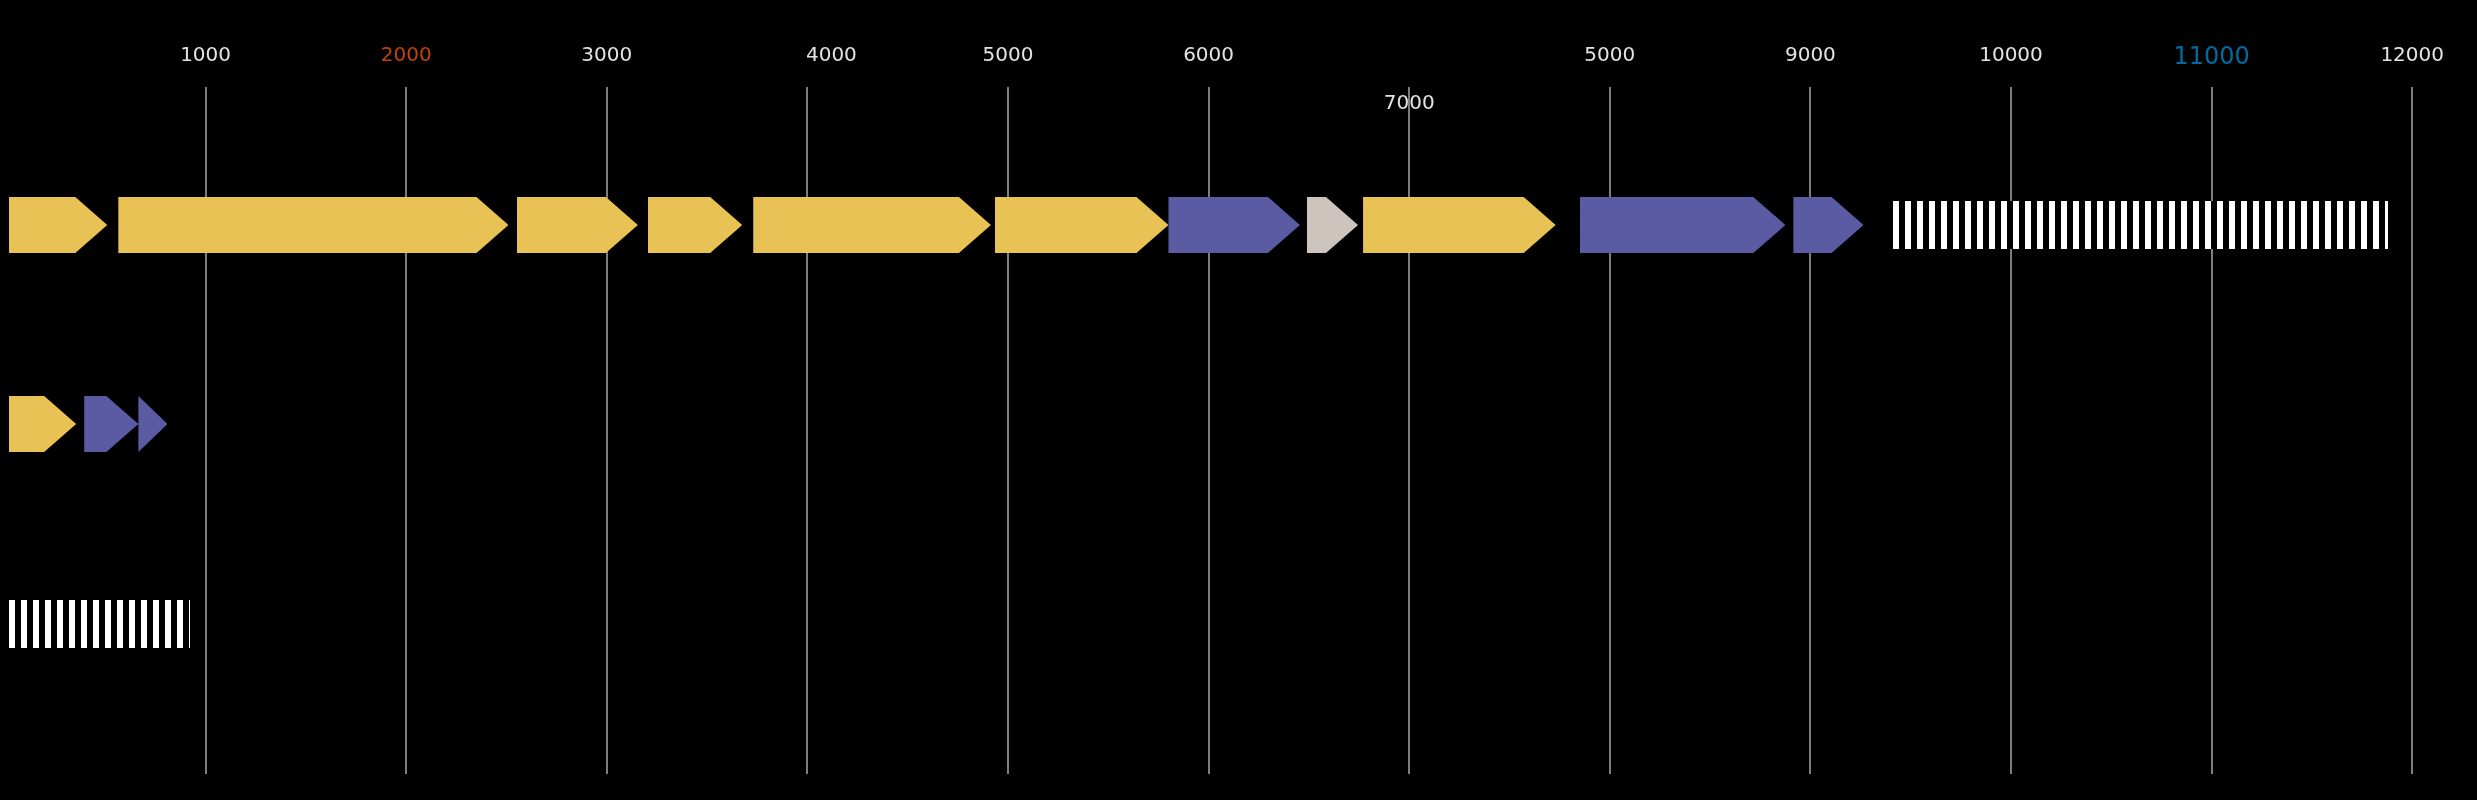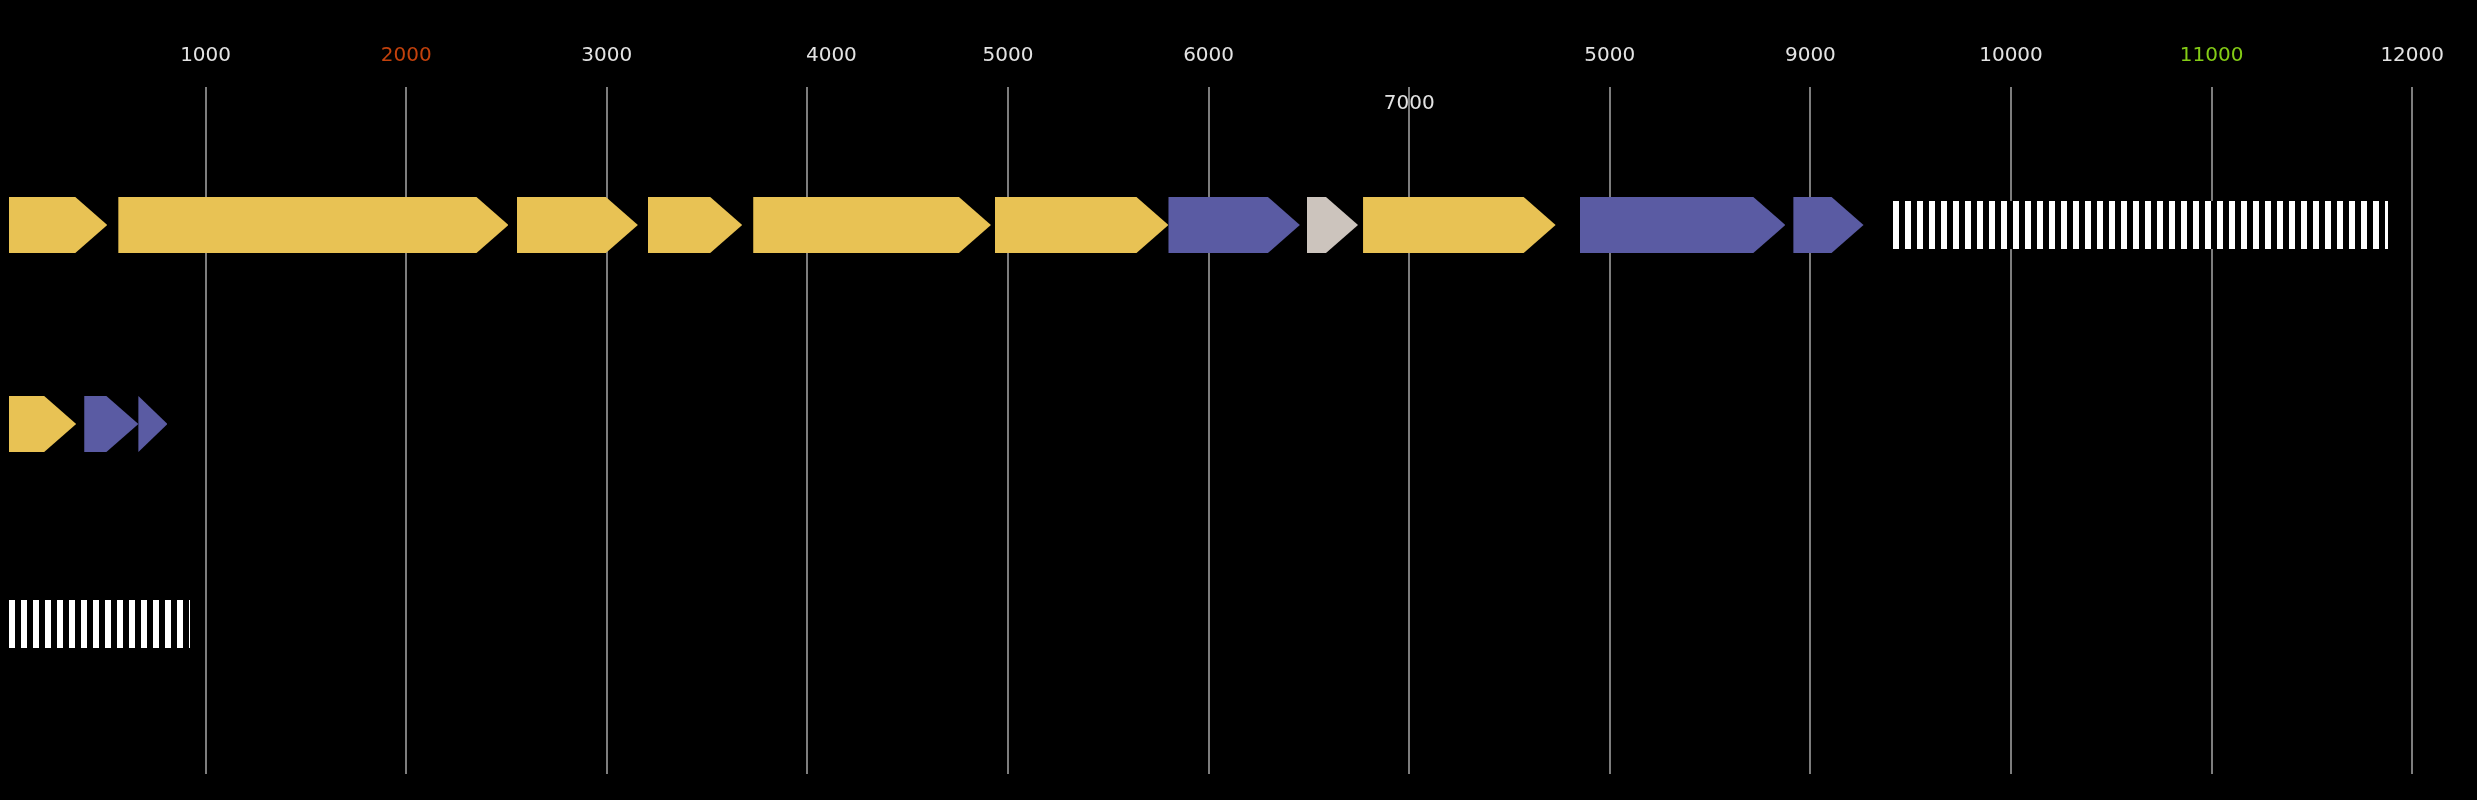--- a/index.html
+++ b/index.html
@@ -55,21 +55,21 @@
       <div class="tick-label" style="left: 1208.6px; top: 42px; color: rgb(227, 227, 227); font-size: 20px;">6000</div>
       <div class="gridline" style="left: 1409.2px; top: 87px; height: 687px; background: rgb(125, 125, 125);"></div>
       <div class="tick-label" style="left: 1409.2px; top: 42px; color: rgb(227, 227, 227); font-size: 20px; margin-top: 48px;">7000</div>
       <div class="gridline" style="left: 1609.8px; top: 87px; height: 687px; background: rgb(125, 125, 125);"></div>
       <div class="tick-label" style="left: 1609.8px; top: 42px; color: rgb(227, 227, 227); font-size: 20px;">5000</div>
       <div class="gridline" style="left: 1810.4px; top: 87px; height: 687px; background: rgb(125, 125, 125);"></div>
       <div class="tick-label" style="left: 1810.4px; top: 42px; color: rgb(227, 227, 227); font-size: 20px;">9000</div>
       <div class="gridline" style="left: 2011px; top: 87px; height: 687px; background: rgb(125, 125, 125);"></div>
       <div class="tick-label" style="left: 2011px; top: 42px; color: rgb(227, 227, 227); font-size: 20px;">10000</div>
       <div class="gridline" style="left: 2211.6px; top: 87px; height: 687px; background: rgb(125, 125, 125);"></div>
-      <div class="tick-label" style="left: 2211.6px; top: 42px; color: #84cc16; font-size: 20px;">11000</div>
+      <div class="tick-label" style="left: 2211.6px; top: 42px; color: #0369a1; font-size: 24px;">11000</div>
       <div class="gridline" style="left: 2412.2px; top: 87px; height: 687px; background: rgb(125, 125, 125);"></div>
       <div class="tick-label" style="left: 2412.2px; top: 42px; color: rgb(227, 227, 227); font-size: 20px;">12000</div>
     </div>
   <div id="tracks">
       <div class="gene-arrow" style="left: 9.012px; width: 98.294px; top: 197px; height: 56px; background: rgb(232, 194, 84); clip-path: polygon(0px 0px, 66.294px 0px, 100% 50%, 66.294px 100%, 0px 100%);"></div>
       <div class="gene-arrow" style="left: 118.339px; width: 390.167px; top: 197px; height: 56px; background: rgb(232, 194, 84); clip-path: polygon(0px 0px, 358.167px 0px, 100% 50%, 358.167px 100%, 0px 100%);"></div>
       <div class="gene-arrow" style="left: 516.53px; width: 121.363px; top: 197px; height: 56px; background: rgb(232, 194, 84); clip-path: polygon(0px 0px, 89.363px 0px, 100% 50%, 89.363px 100%, 0px 100%);"></div>
       <div class="gene-arrow" style="left: 647.923px; width: 94.282px; top: 197px; height: 56px; background: rgb(232, 194, 84); clip-path: polygon(0px 0px, 62.282px 0px, 100% 50%, 62.282px 100%, 0px 100%);"></div>
       <div class="gene-arrow" style="left: 753.238px; width: 237.711px; top: 197px; height: 56px; background: rgb(232, 194, 84); clip-path: polygon(0px 0px, 205.711px 0px, 100% 50%, 205.711px 100%, 0px 100%);"></div>
       <div class="gene-arrow" style="left: 994.961px; width: 173.519px; top: 197px; height: 56px; background: rgb(232, 194, 84); clip-path: polygon(0px 0px, 141.519px 0px, 100% 50%, 141.519px 100%, 0px 100%);"></div>

